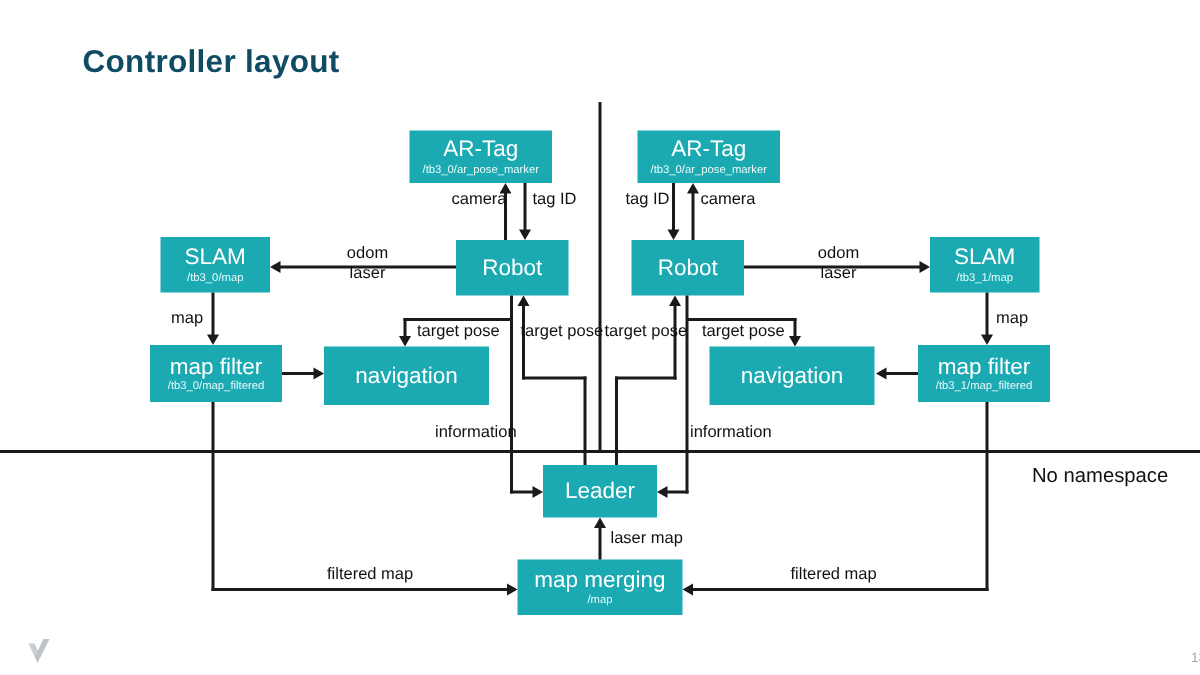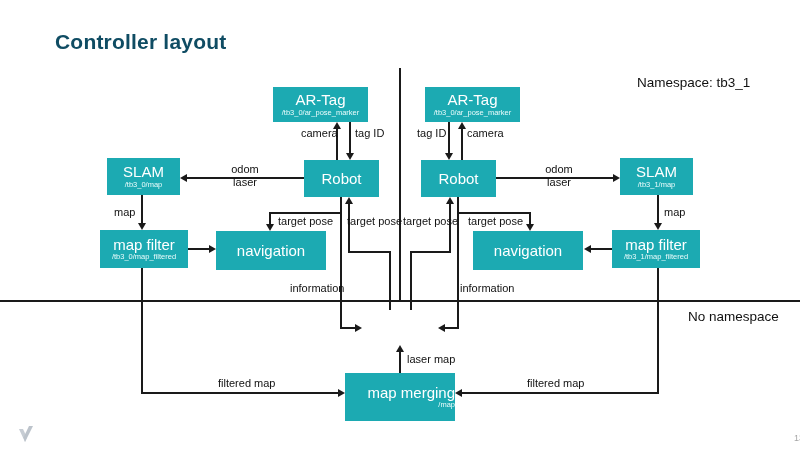--- a/index.html
+++ b/index.html
@@ -21,21 +21,20 @@
   .arr.right{border-top:4px solid transparent;border-bottom:4px solid transparent;border-left:7px solid #1a1a1a;}
   .pagenum{position:absolute;right:12px;bottom:7px;font-size:9px;color:#a6a6a6;margin-left:44px;}
   .logo{position:absolute;left:15px;top:426px;}
 </style>
 </head>
 <body>
 
 <div id="slide">
 
   <div class="title">Controller layout</div>
-  <div class="ns-label" style="left:637px;top:75px;">Namespace: tb3_1</div>
   <div class="ns-label" style="left:688px;top:309px;">No namespace</div>
 
   <div class="seg" style="left:399px;top:68px;width:2px;height:233px;"></div>
   <div class="seg" style="left:0px;top:300px;width:800px;height:2px;"></div>
 
   <div class="node" style="left:273px;top:87px;width:95px;height:35px;">
     <div class="nl">AR-Tag</div>
     <div class="nt">/tb3_0/ar_pose_marker</div>
   </div>
   <div class="node" style="left:425px;top:87px;width:95px;height:35px;">
@@ -63,21 +62,24 @@
   <div class="node" style="left:612px;top:230px;width:88px;height:38px;">
     <div class="nl">map filter</div>
     <div class="nt">/tb3_1/map_filtered</div>
   </div>
   <div class="node" style="left:216px;top:231px;width:110px;height:39px;">
     <div class="nl">navigation</div>
   </div>
   <div class="node" style="left:473px;top:231px;width:110px;height:39px;">
     <div class="nl">navigation</div>
   </div>
-  <div class="node" style="left:345px;top:373px;width:110px;height:48px;align-items:flex-end;">
+  <div class="node" style="left:362px;top:310px;width:76px;height:35px;">
+    <div class="nl">Leader</div>
+  </div>
+  <div class="node" style="left:345px;top:373px;width:110px;height:37px;">
     <div class="nl">map merging</div>
     <div class="nt">/map</div>
   </div>
 
   <div class="seg" style="left:336px;top:128px;width:2px;height:32px;"></div>
   <div class="arr up" style="left:333px;top:122px;"></div>
   <div class="elabel" style="left:301px;top:127px;">camera</div>
 
   <div class="seg" style="left:349px;top:122px;width:2px;height:32px;"></div>
   <div class="arr down" style="left:346px;top:153px;"></div>

